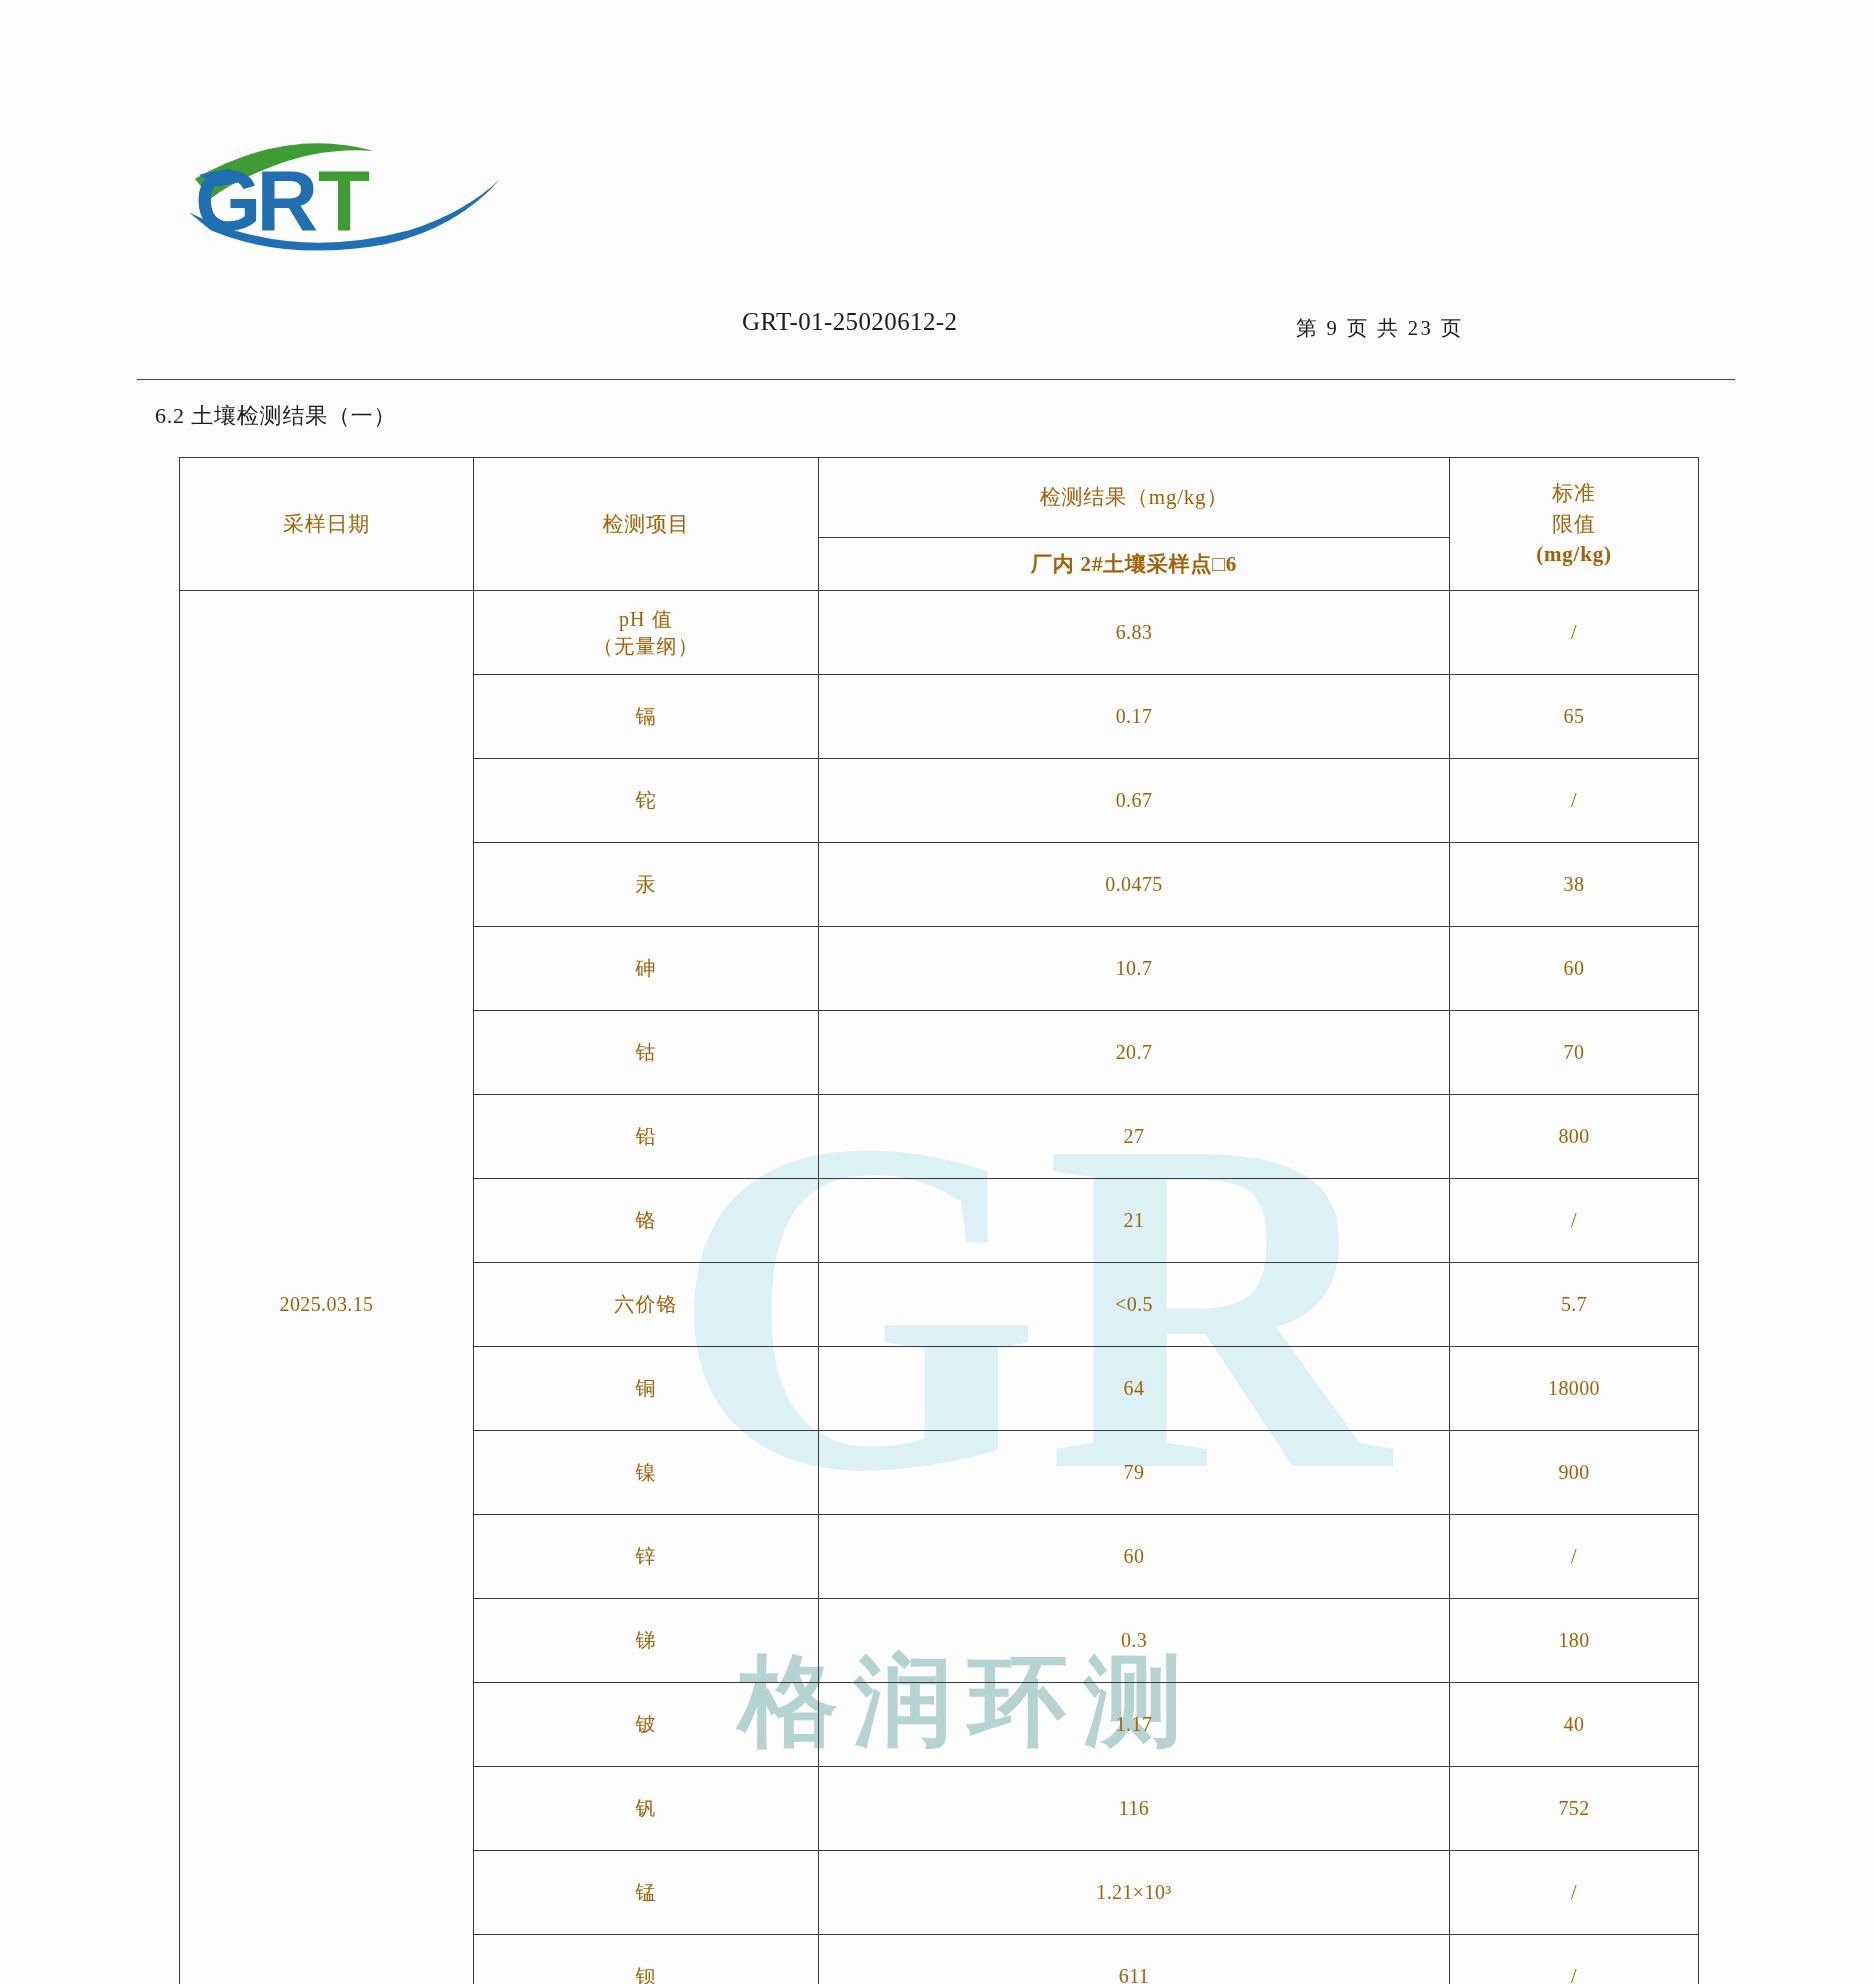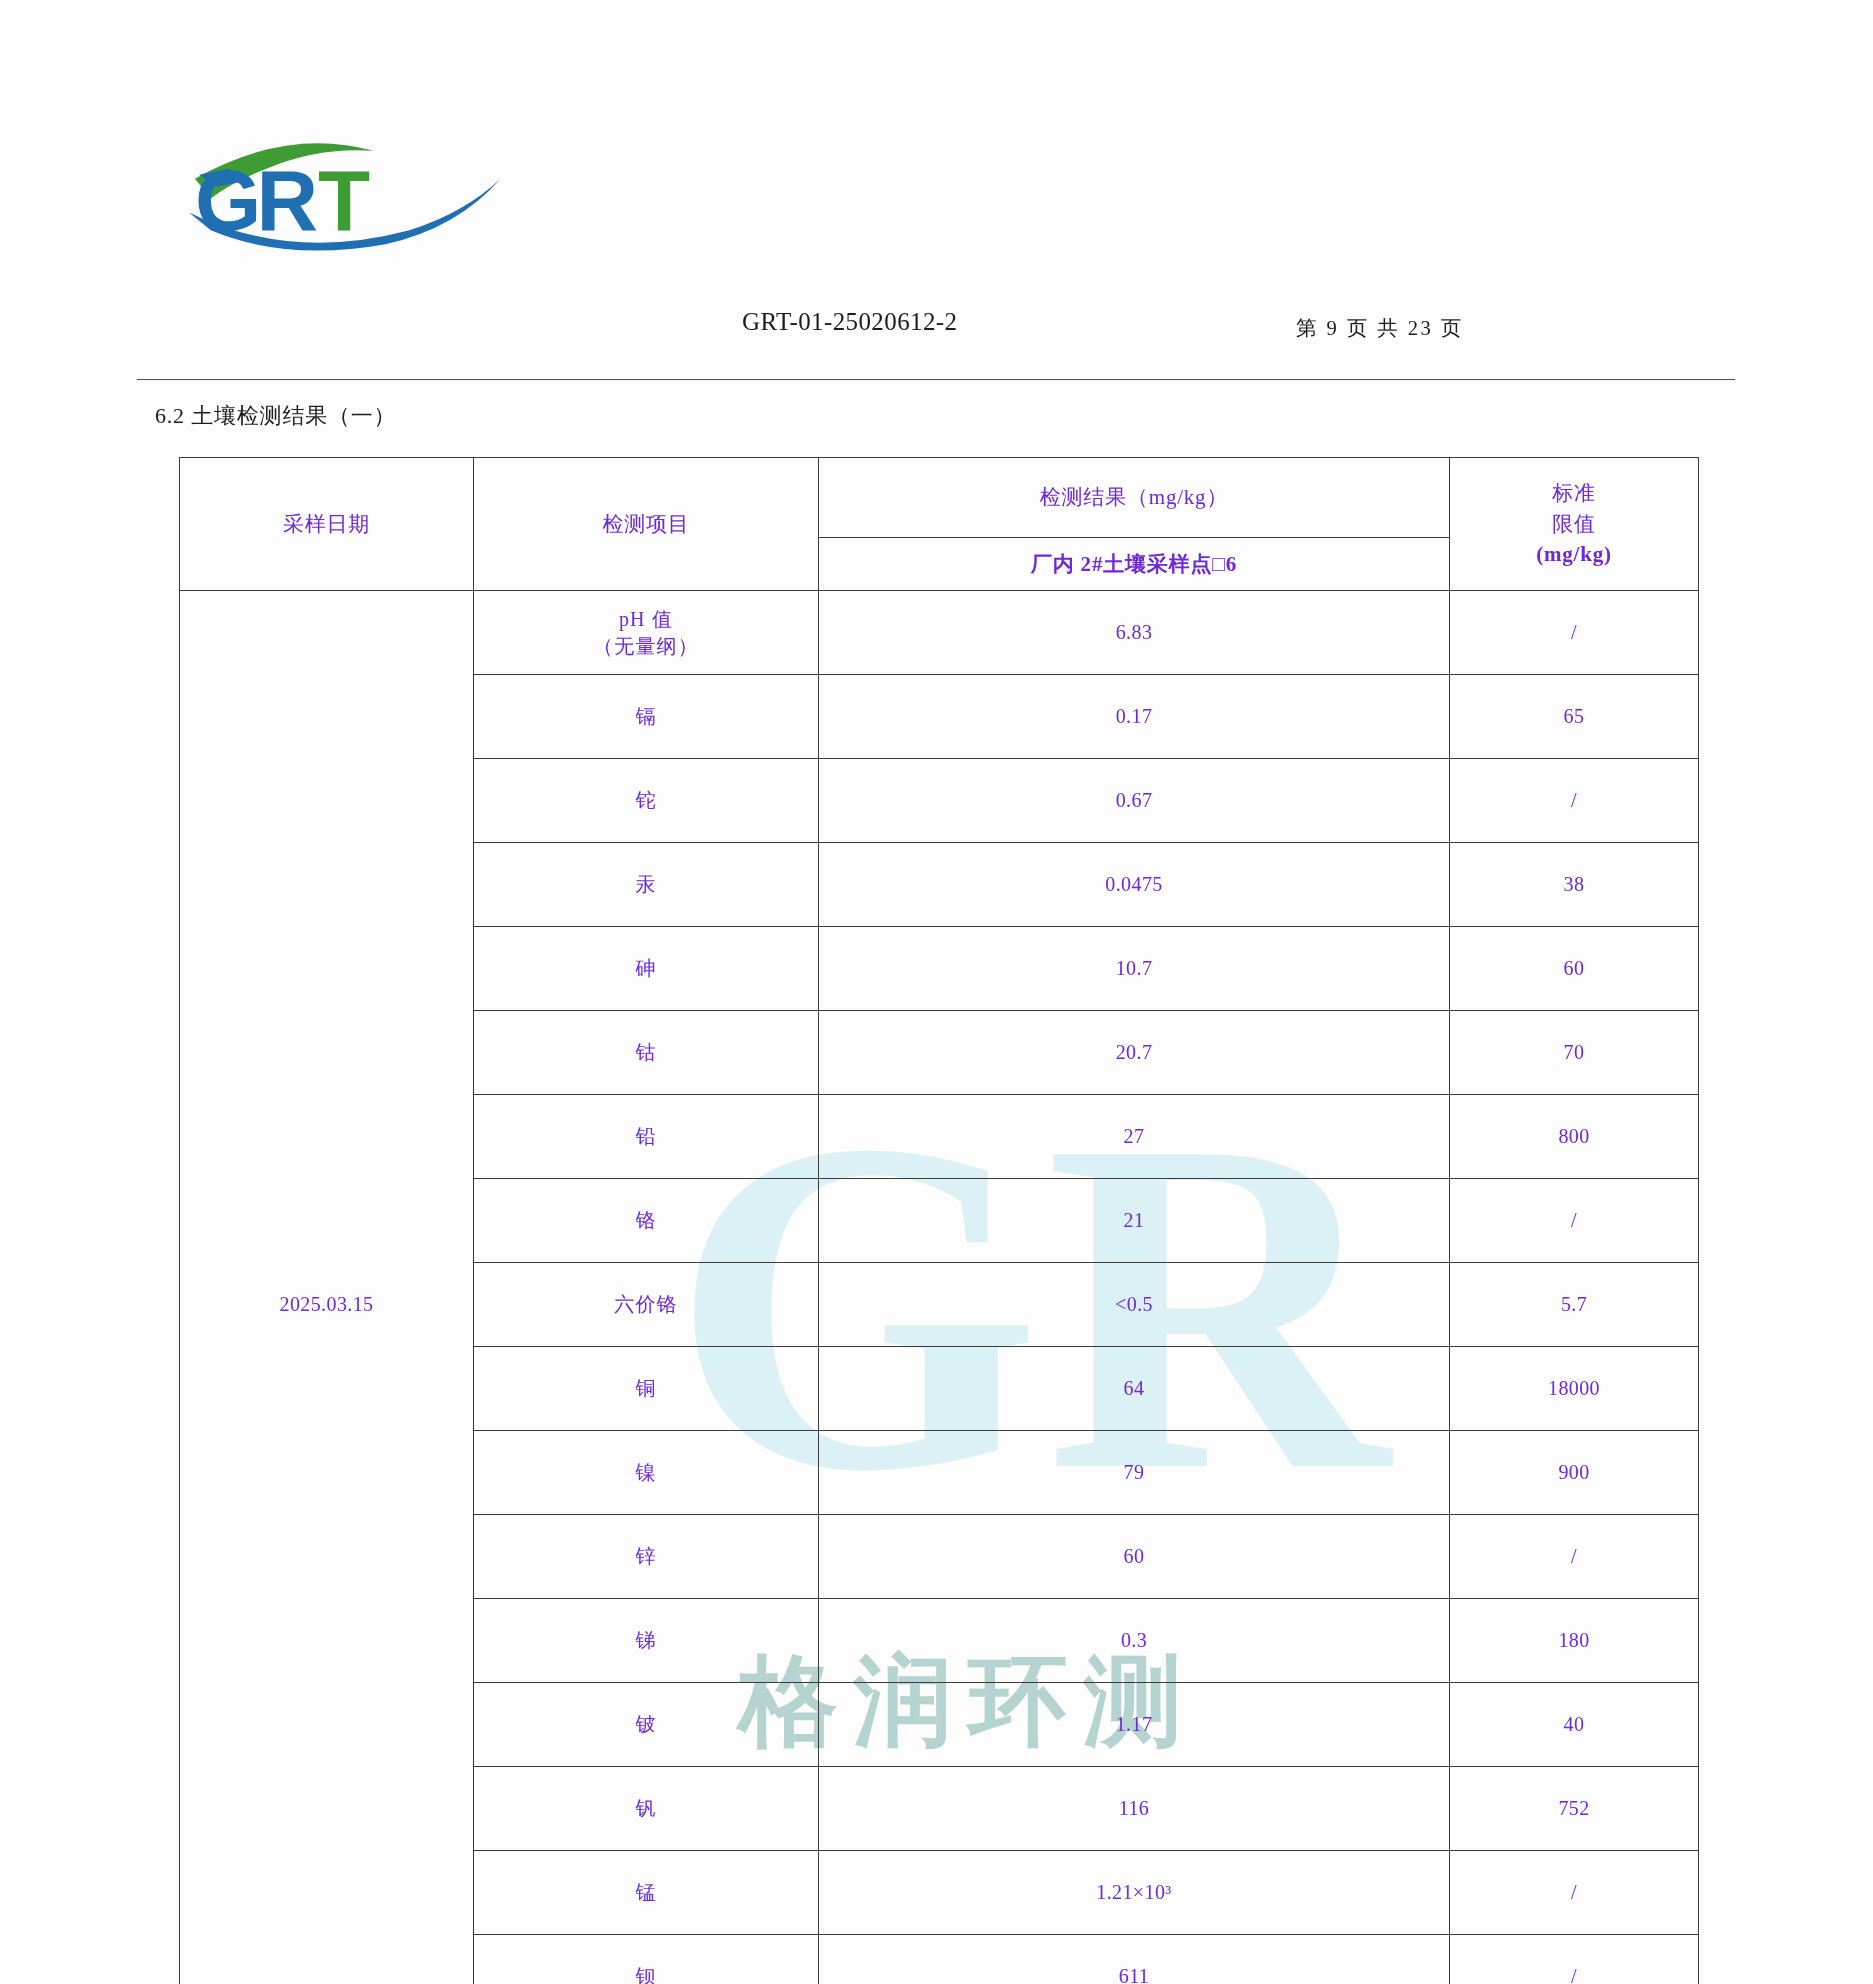--- a/index.html
+++ b/index.html
@@ -85,21 +85,21 @@
     border-collapse: collapse;
     width: 1520px;
     table-layout: fixed;
     background: transparent;
   }
   table.grt td, table.grt th {
     border: 1.2px solid #3b3b3b;
     text-align: center;
     vertical-align: middle;
     font-family: "Liberation Serif", serif;
-    color: #6d28d9;
+    color: #a16207;
     font-weight: normal;
     padding: 0;
   }
   .col-date  { width: 294px; }
   .col-item  { width: 345px; }
   .col-res   { width: 631px; }
   .col-std   { width: 249px; }
 
   .hdr-cell {
     font-size: 21px;

